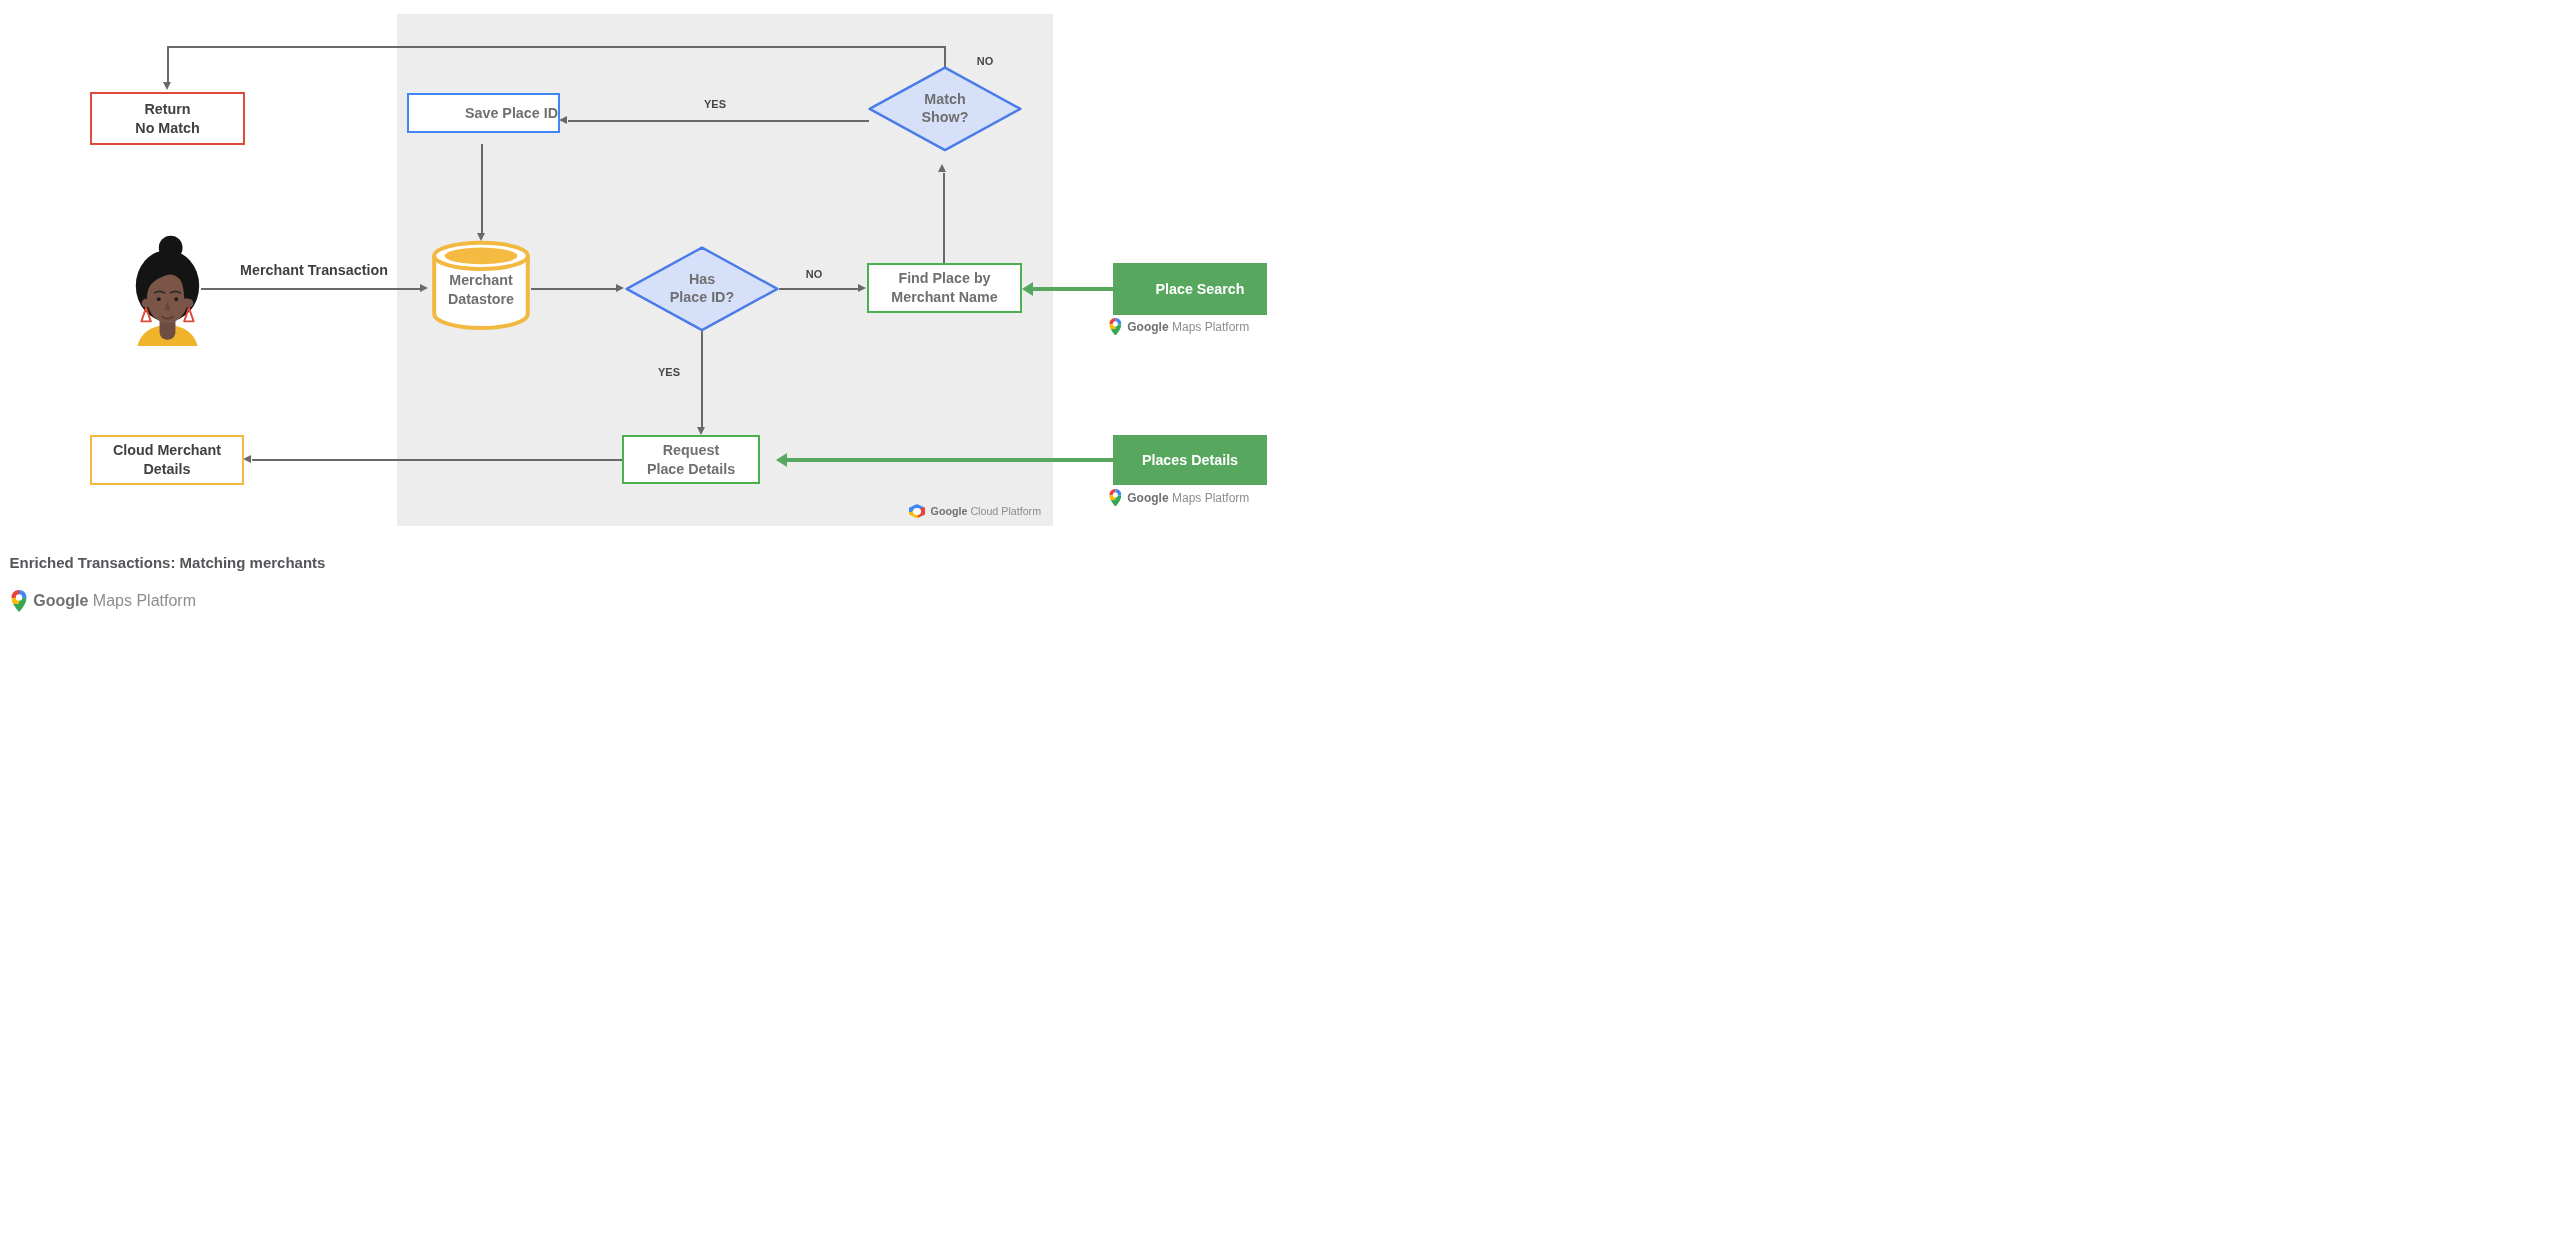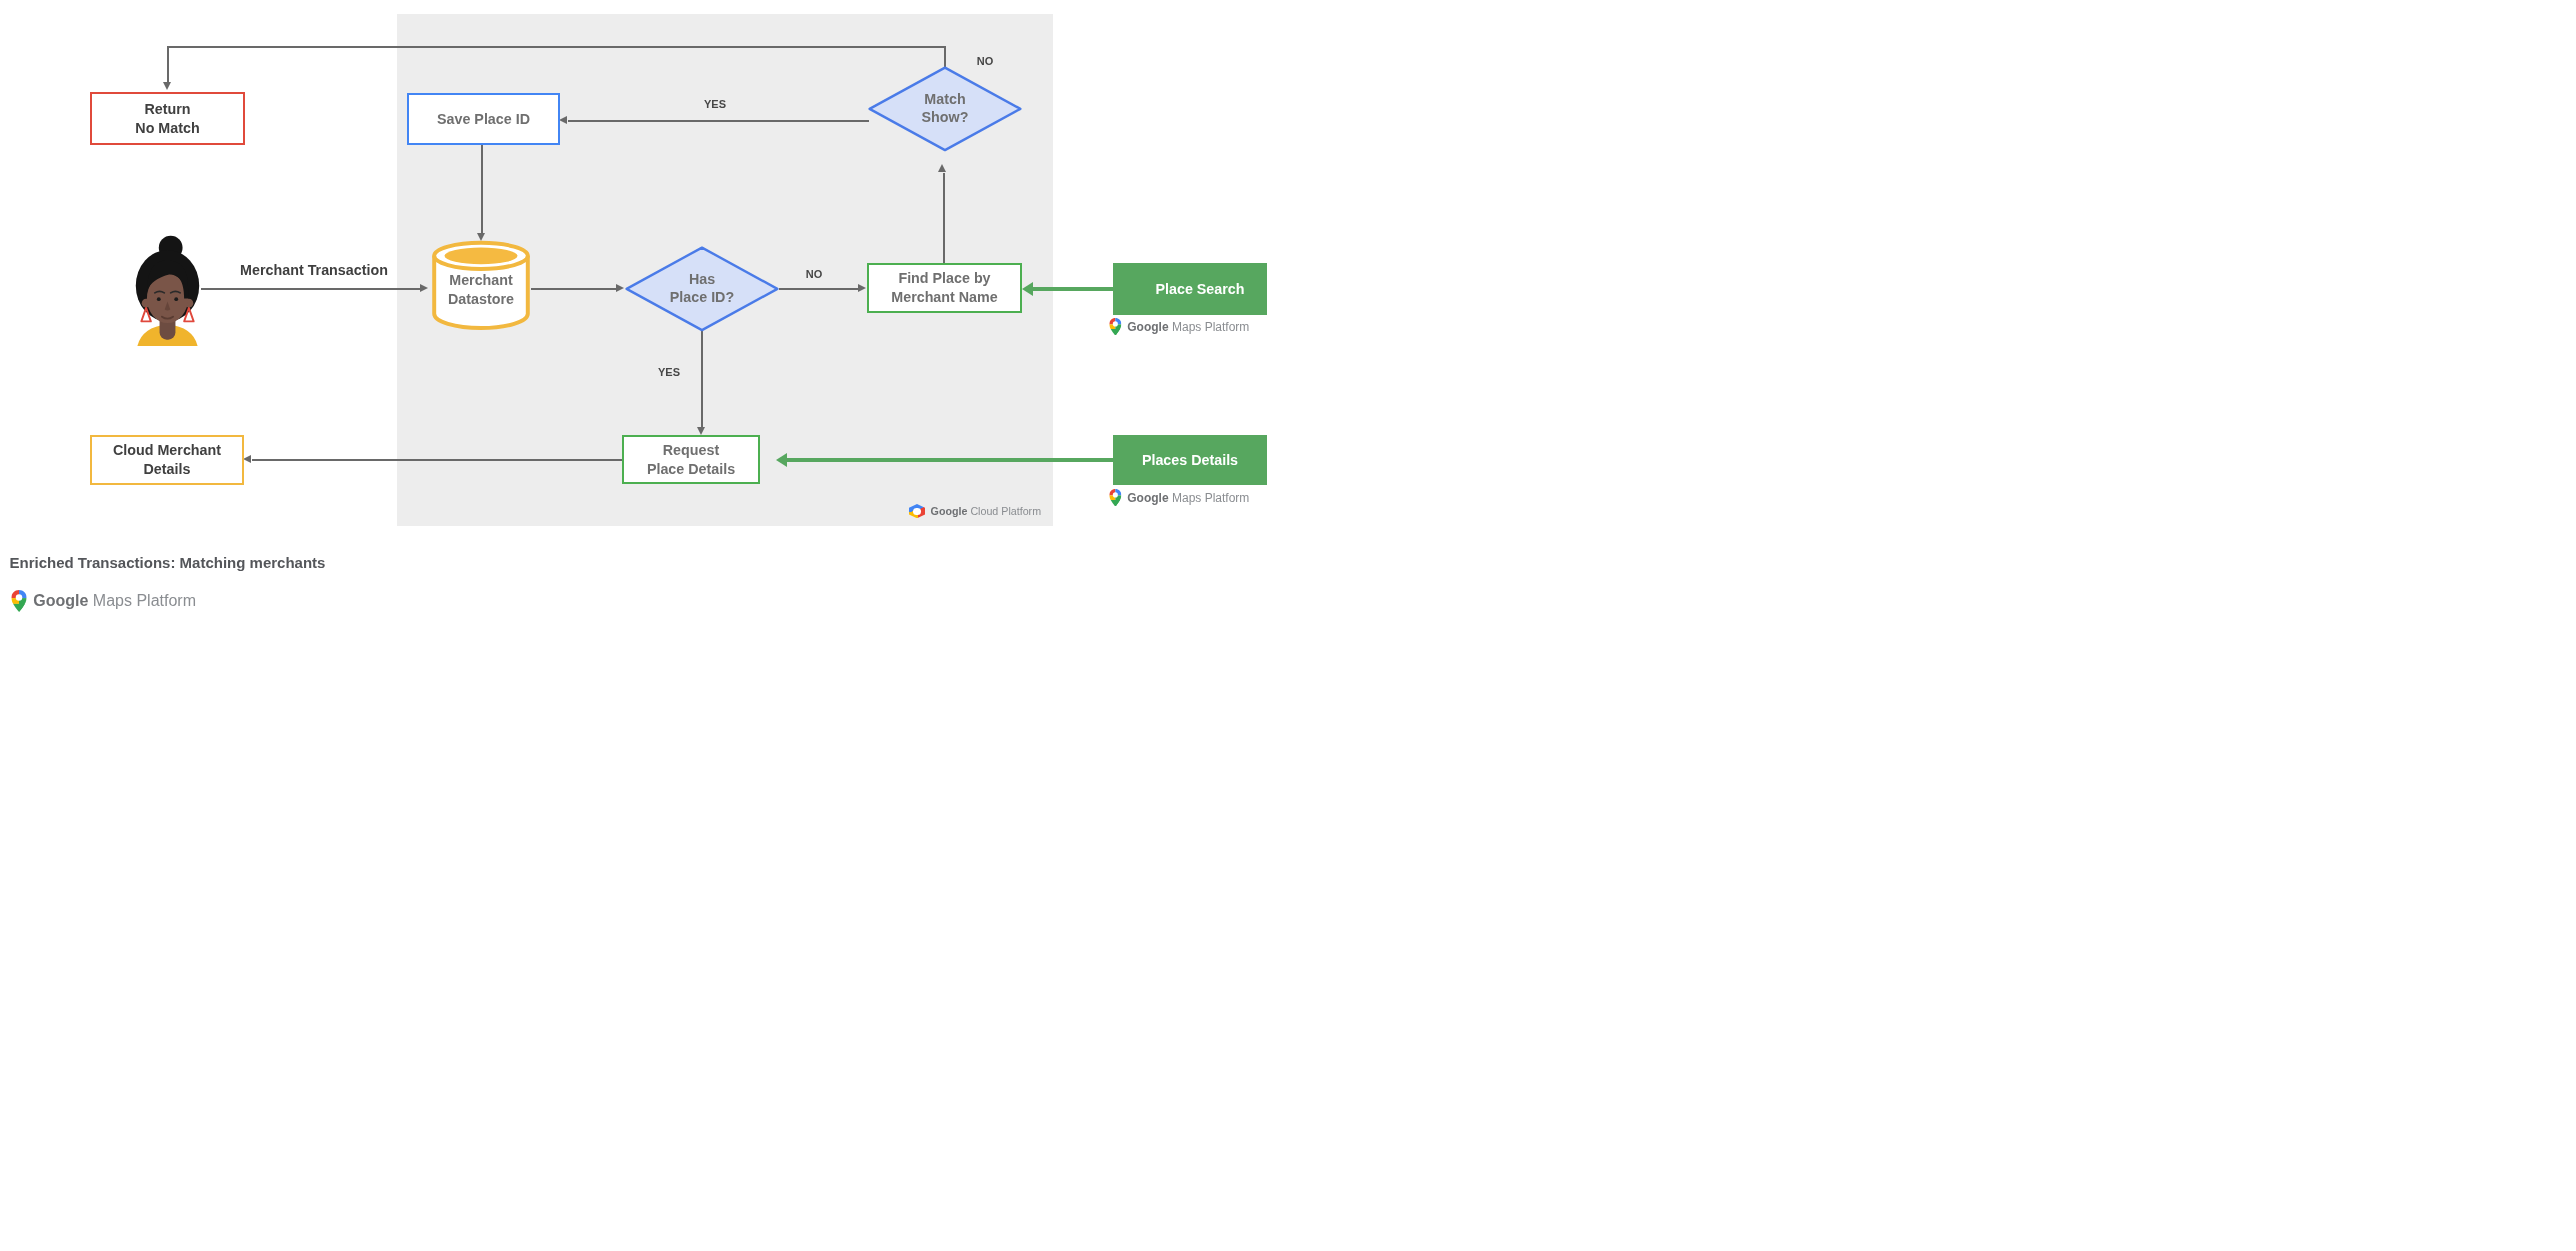--- a/index.html
+++ b/index.html
@@ -114,21 +114,21 @@
   <div class="ah grn-left" style="left:1022px;top:282px;"></div>
 
   <div class="hline grn" style="left:787px;top:458px;width:326px;"></div>
   <div class="ah grn-left" style="left:776px;top:453px;"></div>
 
   <div class="box red" style="left:90px;top:92px;width:155px;height:53px;">
     <span>Return</span>
     <span>No Match</span>
   </div>
 
-  <div class="box blue" style="left:407px;top:93px;width:153px;height:52px;">
+  <div class="box blue" style="left:407px;top:93px;width:153px;height:40px;align-items:flex-end;">
     <span>Save Place ID</span>
   </div>
 
   <div class="diamond" style="left:868px;top:66px;">
     <svg viewBox="0 0 194 108">
         <polygon points="97,2 192,54 97,106 2,54"></polygon>
       </svg>
     <div class="dtext">
       <span>Match</span>
       <span>Show?</span>

